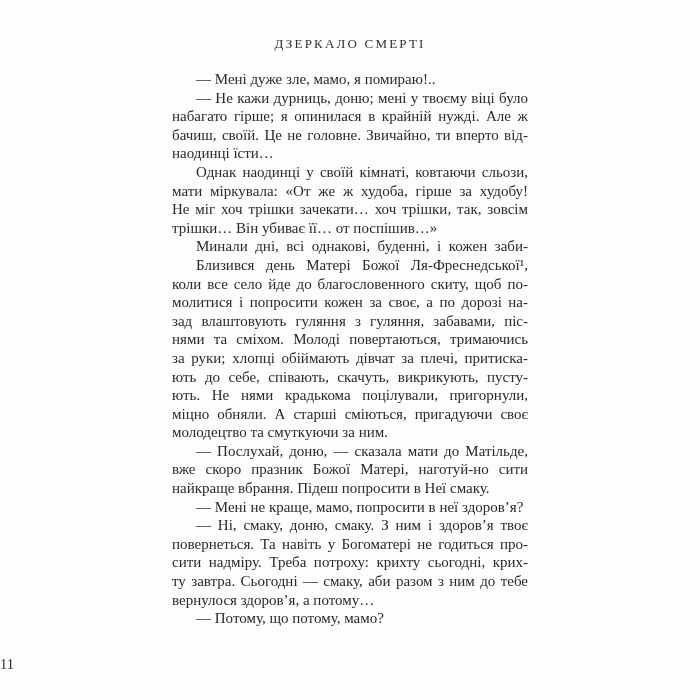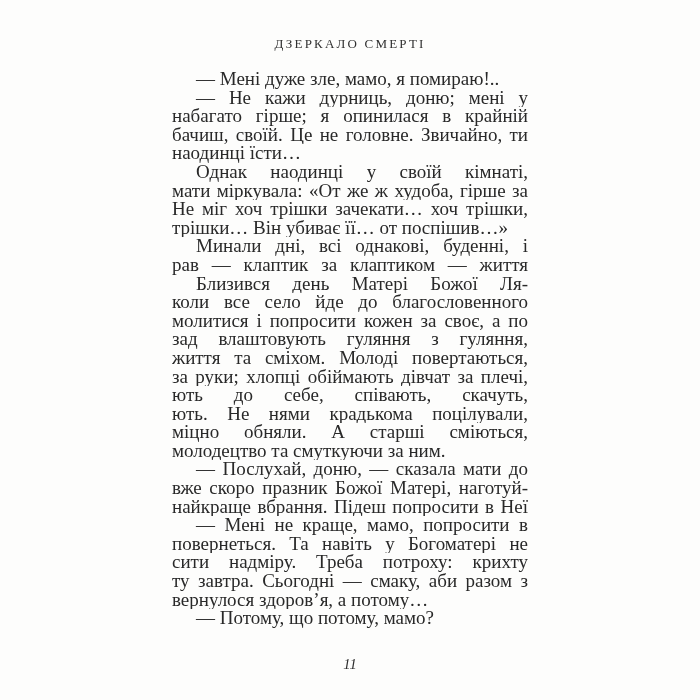--- a/index.html
+++ b/index.html
@@ -20,75 +20,74 @@
     text-align: center;
     font-size: 13px;
     letter-spacing: 2.2px;
     color: #303030;
   }
   .body-text {
     position: absolute;
     top: 70px;
     left: 172px;
     width: 356px;
-    font-size: 19px;
+    font-size: 15px;
     line-height: 18.6px;
     color: #292929;
   }
   .line {
     height: 18.6px;
     overflow: hidden;
     text-align: justify;
     text-align-last: justify;
   }
   .line.end { text-align-last: left; }
   .line.indent { text-indent: 24px; }
   .page-number {
     position: absolute;
     top: 656px;
     left: 0;
     width: 100%;
-    text-align: center;
+    text-align: left;
     font-size: 14.5px;
     color: #2e2e2e;
-    font-style: italic;
   }
 </style>
 </head>
 <body>
 
 <div class="page">
   <div class="running-head">ДЗЕРКАЛО СМЕРТІ</div>
 
   <div class="body-text">
     <div class="line indent end">— Мені дуже зле, мамо, я помираю!..</div>
     <div class="line indent">— Не кажи дурниць, доню; мені у твоєму віці було</div>
     <div class="line">набагато гірше; я опинилася в крайній нужді. Але ж</div>
     <div class="line">бачиш, своїй. Це не головне. Звичайно, ти вперто від-</div>
     <div class="line end">наодинці їсти…</div>
     <div class="line indent">Однак наодинці у своїй кімнаті, ковтаючи сльози,</div>
     <div class="line">мати міркувала: «От же ж худоба, гірше за худобу!</div>
     <div class="line">Не міг хоч трішки зачекати… хоч трішки, так, зовсім</div>
     <div class="line end">трішки… Він убиває її… от поспішив…»</div>
     <div class="line indent">Минали дні, всі однакові, буденні, і кожен заби-</div>
-    <div class="line end">рав — клаптик за клаптиком — життя Матільде.</div>
     <div class="line indent">Близився день Матері Божої Ля-Фреснедської¹,</div>
     <div class="line">коли все село йде до благословенного скиту, щоб по-</div>
     <div class="line">молитися і попросити кожен за своє, а по дорозі на-</div>
     <div class="line">зад влаштовують гуляння з гуляння, забавами, піс-</div>
-    <div class="line">життя та сміхом. Молоді повертаються, тримаючись</div>
+    <div class="line">нями та сміхом. Молоді повертаються, тримаючись</div>
     <div class="line">за руки; хлопці обіймають дівчат за плечі, притиска-</div>
     <div class="line">ють до себе, співають, скачуть, викрикують, пусту-</div>
     <div class="line">ють. Не нями крадькома поцілували, пригорнули,</div>
     <div class="line">міцно обняли. А старші сміються, пригадуючи своє</div>
     <div class="line end">молодецтво та смуткуючи за ним.</div>
     <div class="line indent">— Послухай, доню, — сказала мати до Матільде, —</div>
     <div class="line">вже скоро празник Божої Матері, наготуй-но сити</div>
     <div class="line end">найкраще вбрання. Підеш попросити в Неї смаку.</div>
     <div class="line indent end">— Мені не краще, мамо, попросити в неї здоров’я?</div>
+    <div class="line indent">— Ні, смаку, доню, смаку. З ним і здоров’я твоє</div>
     <div class="line">повернеться. Та навіть у Богоматері не годиться про-</div>
     <div class="line">сити надміру. Треба потроху: крихту сьогодні, крих-</div>
     <div class="line">ту завтра. Сьогодні — смаку, аби разом з ним до тебе</div>
     <div class="line end">вернулося здоров’я, а потому…</div>
     <div class="line indent end">— Потому, що потому, мамо?</div>
   </div>
 
   <div class="page-number">11</div>
 </div>
 

